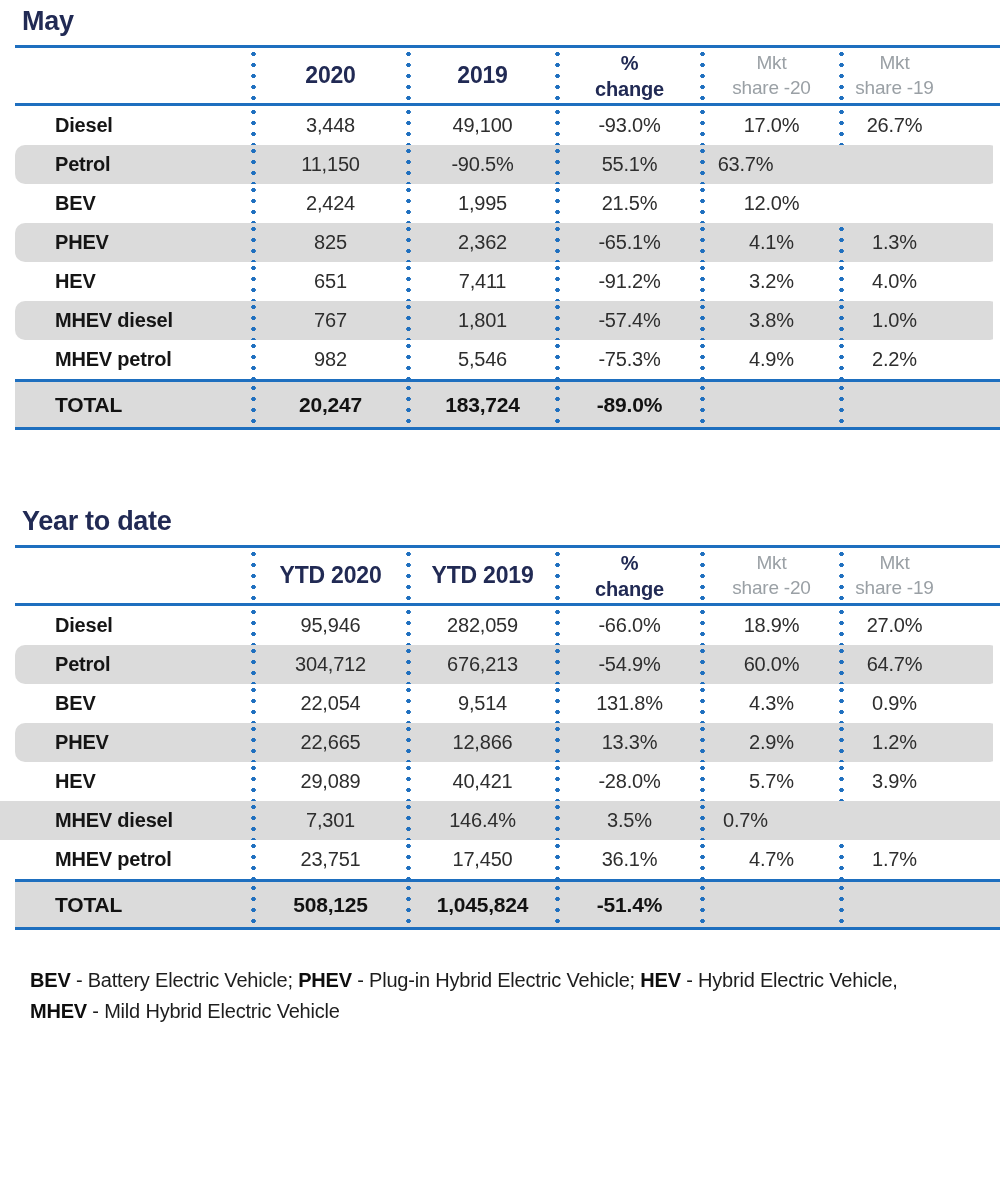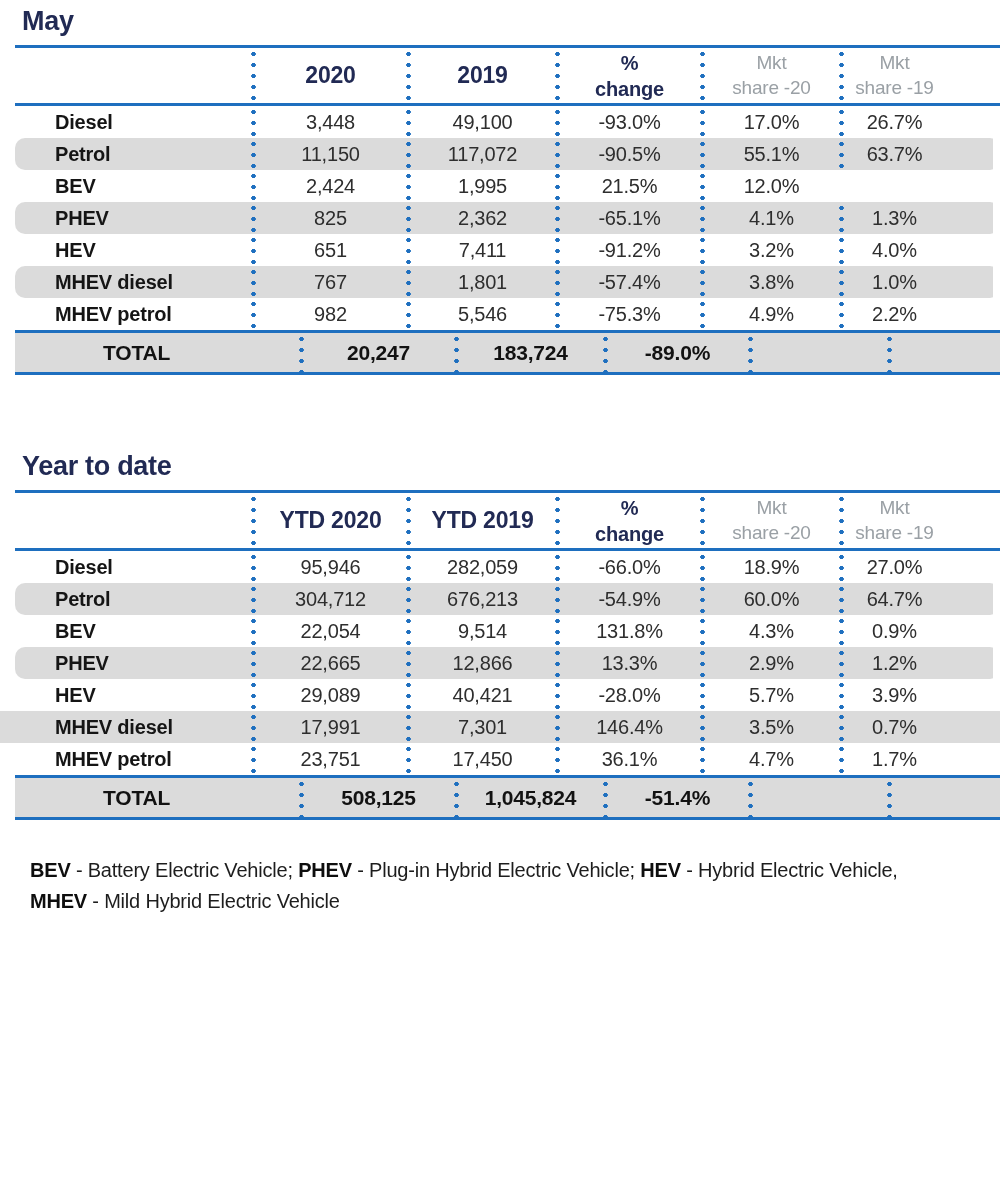--- a/index.html
+++ b/index.html
@@ -12,22 +12,22 @@
     margin:6px 0 8px 22px; letter-spacing:-0.3px;
   }
   .table-block.second .tbl-title { margin-top:76px; }
   .smmt-table { margin-left:15px; width:985px; }
   .rule { height:3px; background:var(--blue); }
   .thead, .trow {
     display:grid;
     grid-template-columns:238px 155px 149px 145px 139px 159px;
   }
   .thead { height:55px; }
-  .trow { height:32px; }
-  .total-row { height:39px; background:var(--shade);padding-left:48px; }
+  .trow { height:39px; }
+  .total-row { height:45px; background:var(--shade); }
   .shaded { background:linear-gradient(var(--shade),var(--shade)) 0 0/calc(100% - 7px) 100% no-repeat;border-radius:10px; }
   .bleed { position:relative; }
   .bleed::after { content:""; position:absolute; top:0; bottom:0; left:-15px; right:0; background:var(--shade); z-index:0; }
   .cell {
     position:relative; z-index:1; display:flex; align-items:center; justify-content:center;
     font-size:20px; color:#2e2e2e; letter-spacing:-0.2px;
   }
   .cell.c0 { justify-content:flex-start; padding-left:40px; font-weight:bold; color:#151515; }
   .cell.c5 { padding-right:52px; }
   
@@ -83,21 +83,20 @@
             <div class="cell c0">Diesel</div>
             <div class="cell c1">3,448</div>
             <div class="cell c2">49,100</div>
             <div class="cell c3">-93.0%</div>
             <div class="cell c4">17.0%</div>
             <div class="cell c5">26.7%</div>
           </div>
           <div class="trow shaded">
             <div class="cell c0">Petrol</div>
             <div class="cell c1">11,150</div>
-            <div class="cell c2">117,072</div>
             <div class="cell c3">-90.5%</div>
             <div class="cell c4">55.1%</div>
             <div class="cell c5">63.7%</div>
           </div>
           <div class="trow">
             <div class="cell c0">BEV</div>
             <div class="cell c1">2,424</div>
             <div class="cell c2">1,995</div>
             <div class="cell c3">21.5%</div>
             <div class="cell c4">12.0%</div>
@@ -210,21 +209,20 @@
           <div class="trow">
             <div class="cell c0">HEV</div>
             <div class="cell c1">29,089</div>
             <div class="cell c2">40,421</div>
             <div class="cell c3">-28.0%</div>
             <div class="cell c4">5.7%</div>
             <div class="cell c5">3.9%</div>
           </div>
           <div class="trow shaded bleed">
             <div class="cell c0">MHEV diesel</div>
-            <div class="cell c1">17,991</div>
             <div class="cell c2">7,301</div>
             <div class="cell c3">146.4%</div>
             <div class="cell c4">3.5%</div>
             <div class="cell c5">0.7%</div>
           </div>
           <div class="trow">
             <div class="cell c0">MHEV petrol</div>
             <div class="cell c1">23,751</div>
             <div class="cell c2">17,450</div>
             <div class="cell c3">36.1%</div>

